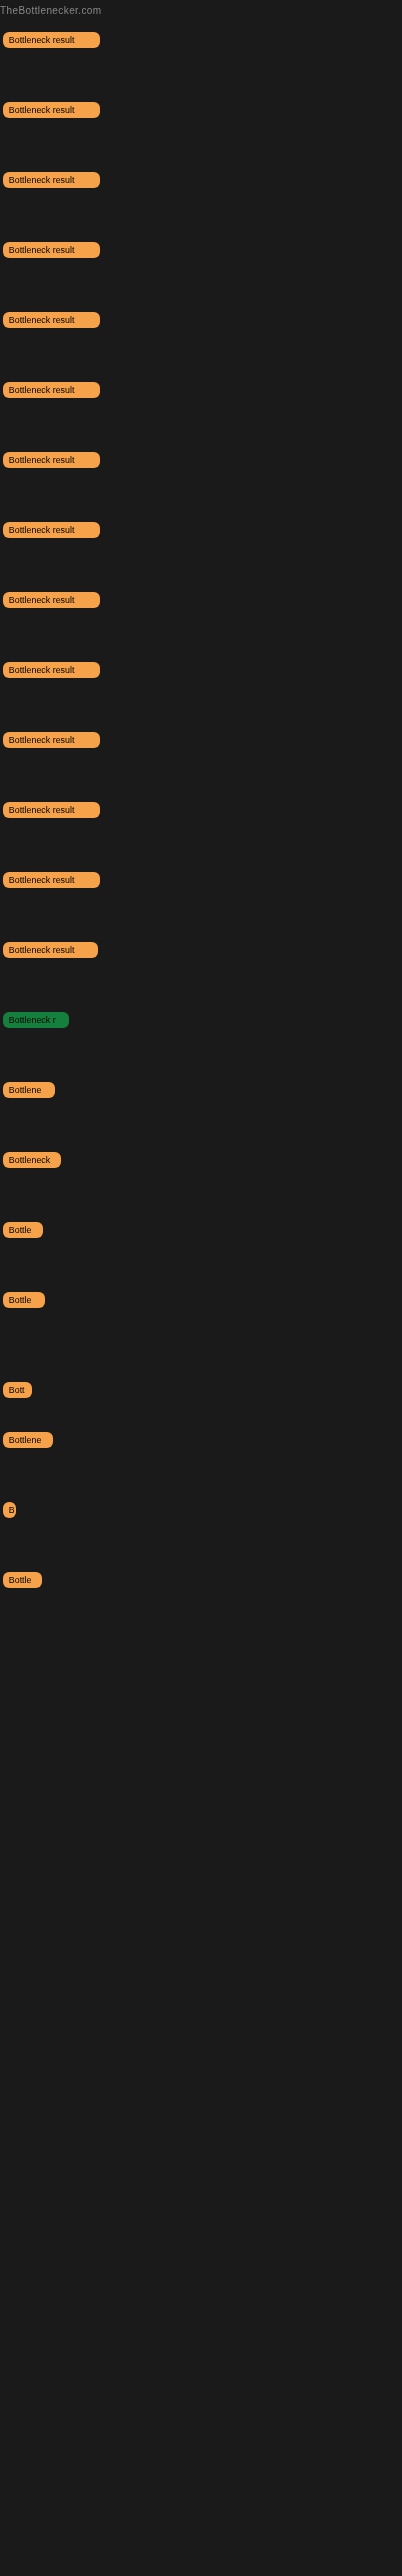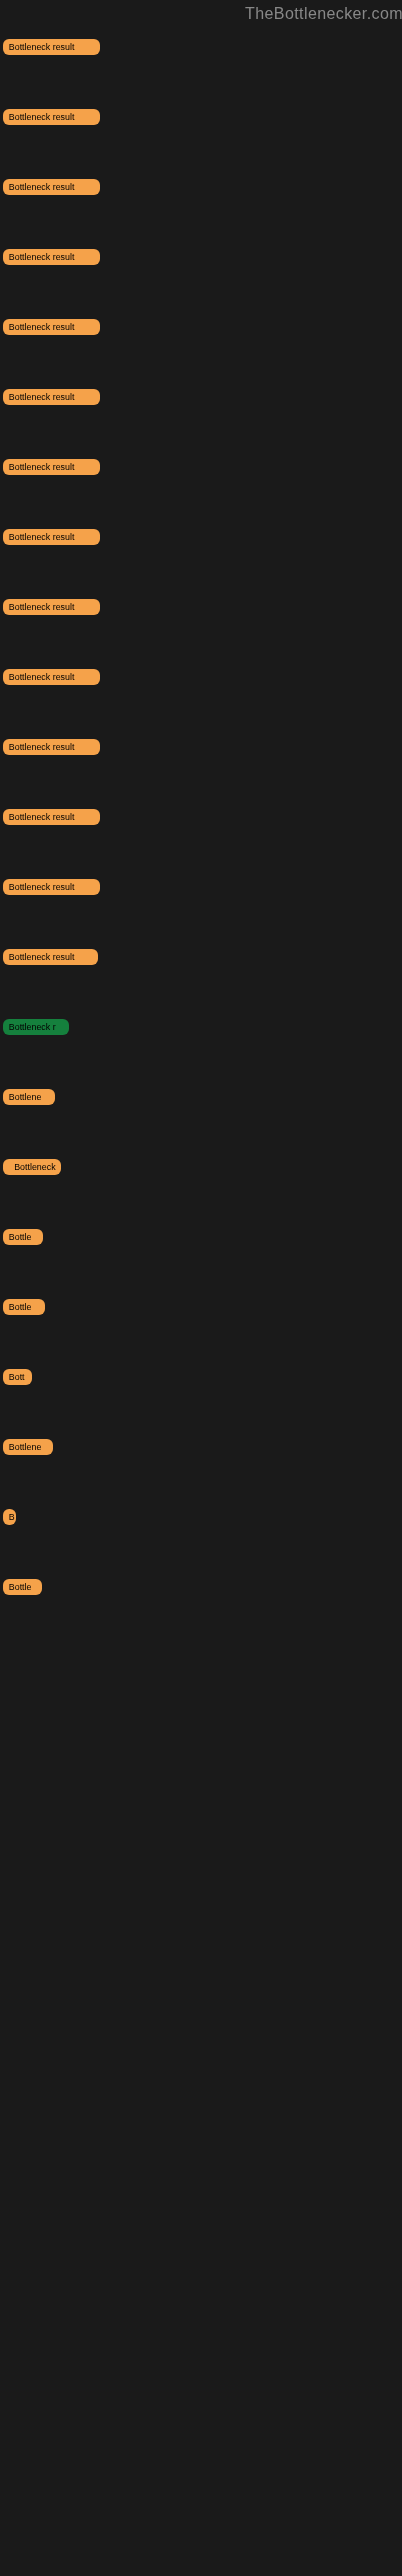--- a/index.html
+++ b/index.html
@@ -10,23 +10,23 @@
 
     body {
       width: 403px;
       min-height: 2576px;
       background-color: #1a1a1a;
       font-family: Arial, sans-serif;
       position: relative;
     }
 
     .site-title {
-      text-align: right;
+      text-align: left;
       color: #888;
-      font-size: 16px;
+      font-size: 10px;
       padding: 4.8px 0;
       letter-spacing: 0.4px;
     }
 
     .bottleneck-badge {
       display: inline-block;
       background-color: #f5a24a;
       color: #000;
       font-size: 8.9px;
       font-weight: normal;
@@ -99,30 +99,30 @@
     <div class="row">
       <span class="bottleneck-badge" style="background-color: rgb(245, 162, 74); max-width: 95px; width: 95px;">Bottleneck result</span>
     </div>
     <div class="row">
       <span class="bottleneck-badge" style="background-color: #15803d; max-width: 66px; width: 66px;">Bottleneck r</span>
     </div>
     <div class="row">
       <span class="bottleneck-badge" style="background-color: rgb(245, 162, 74); max-width: 52px; width: 52px;">Bottlene</span>
     </div>
     <div class="row">
-      <span class="bottleneck-badge" style="background-color: rgb(245, 162, 74); max-width: 58px; width: 58px; text-align: right;">Bottleneck</span>
+      <span class="bottleneck-badge" style="background-color: rgb(245, 162, 74); max-width: 58px; width: 58px;">Bottleneck</span>
     </div>
     <div class="row">
       <span class="bottleneck-badge" style="background-color: rgb(245, 162, 74); max-width: 40px; width: 40px;">Bottle</span>
     </div>
     <div class="row">
       <span class="bottleneck-badge" style="background-color: rgb(245, 162, 74); max-width: 42px; width: 42px;">Bottle</span>
     </div>
     <div class="row">
-      <span class="bottleneck-badge" style="background-color: rgb(245, 162, 74); max-width: 29px; width: 29px;">Bott</span>
+      <span class="bottleneck-badge" style="background-color: rgb(245, 162, 74); max-width: 29px; width: 29px; margin-top: 20px;">Bott</span>
     </div>
     <div class="row">
       <span class="bottleneck-badge" style="background-color: rgb(245, 162, 74); max-width: 50px; width: 50px;">Bottlene</span>
     </div>
     <div class="row">
       <span class="bottleneck-badge" style="background-color: rgb(245, 162, 74); max-width: 13px; width: 13px;">B</span>
     </div>
     <div class="row">
       <span class="bottleneck-badge" style="background-color: rgb(245, 162, 74); max-width: 39px; width: 39px;">Bottle</span>
     </div>

